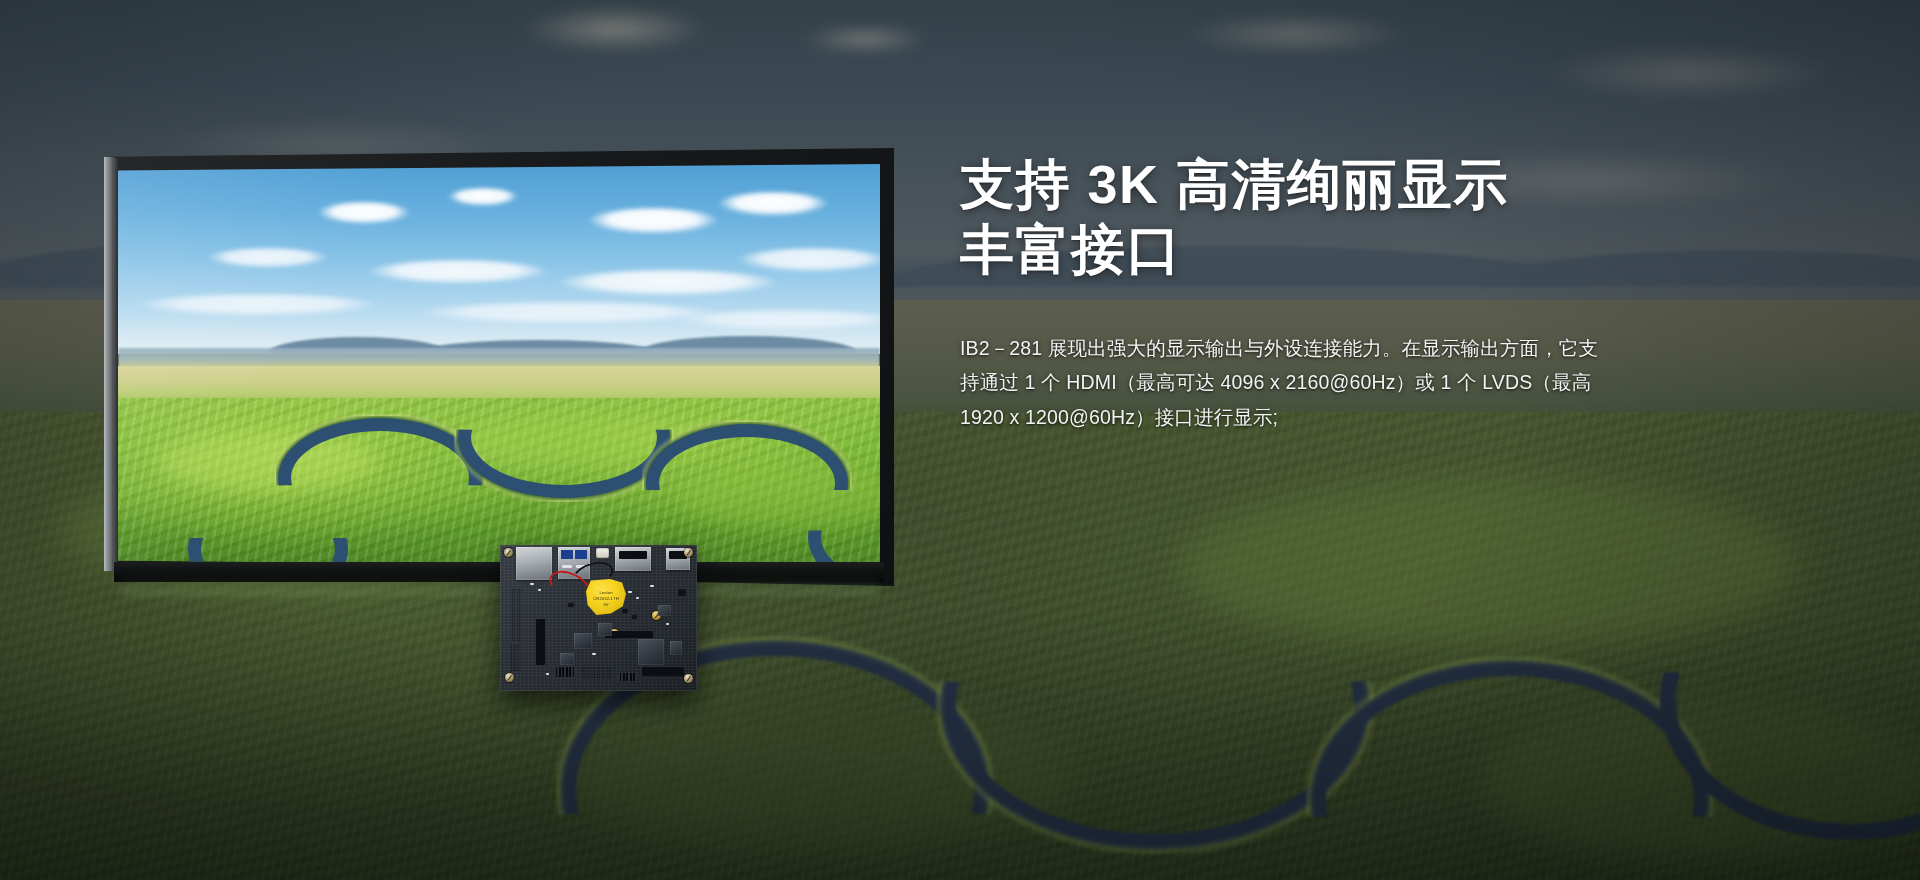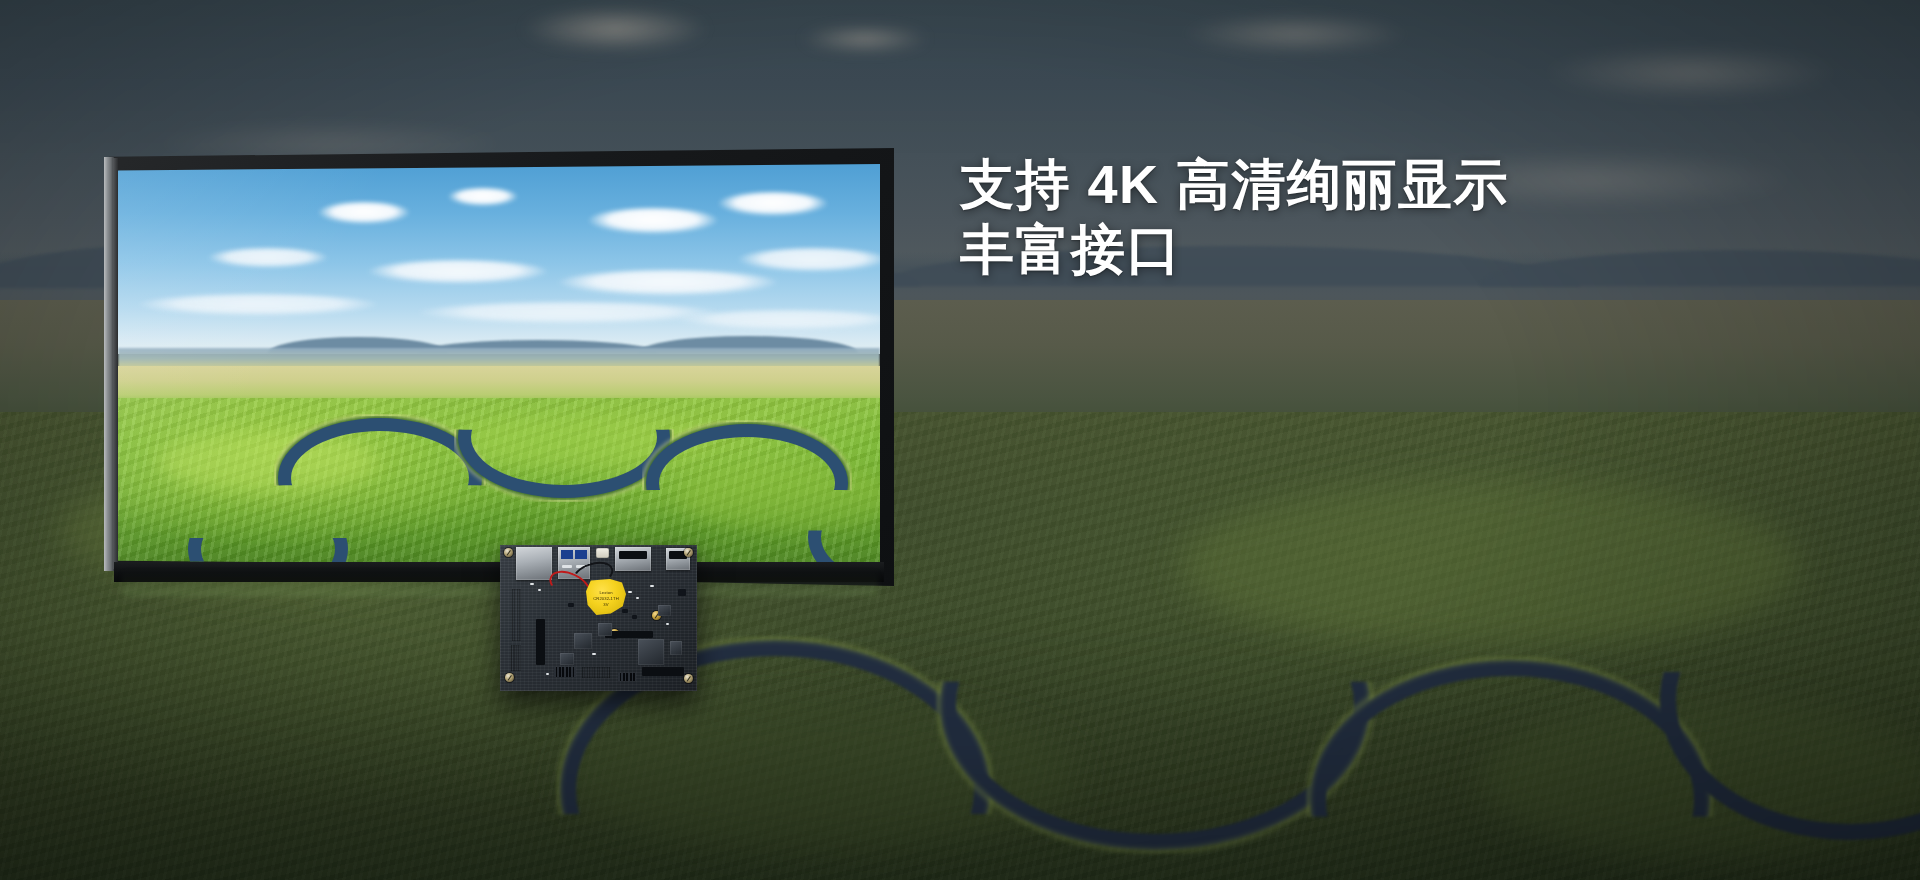--- a/index.html
+++ b/index.html
@@ -420,17 +420,18 @@
     <div class="cmp tiny" style="left:166px;top:78px;width:3px;height:2px;"></div>
     <div class="cmp tiny" style="left:92px;top:108px;width:4px;height:2px;"></div>
     <div class="cmp tiny" style="left:46px;top:128px;width:3px;height:2px;"></div>
     <div class="cmp" style="left:122px;top:64px;width:6px;height:4px;"></div>
     <div class="cmp" style="left:132px;top:70px;width:5px;height:4px;"></div>
     <div class="cmp" style="left:68px;top:58px;width:6px;height:4px;"></div>
     <div class="cmp" style="left:178px;top:44px;width:8px;height:7px;"></div>
   </div>
 
   <div class="copy">
-    <h1 class="headline">支持 4K 高清绚丽显示
+    <h1 class="headline">支持 3K 高清绚丽显示
 丰富接口</h1>
+    <p class="para p1">IB2－281 展现出强大的显示输出与外设连接能力。在显示输出方面，它支持通过 1 个 HDMI（最高可达 4096 x 2160@60Hz）或 1 个 LVDS（最高 1920 x 1200@60Hz）接口进行显示;</p>
   </div>
 
 </div>
 
 </body></html>

